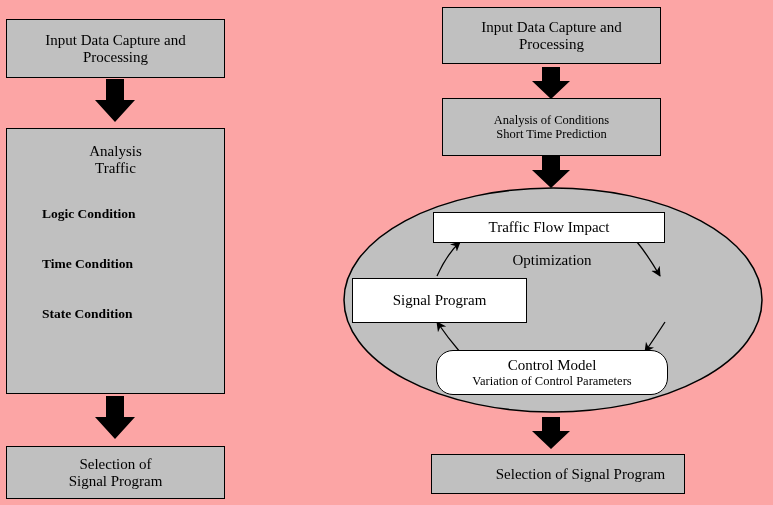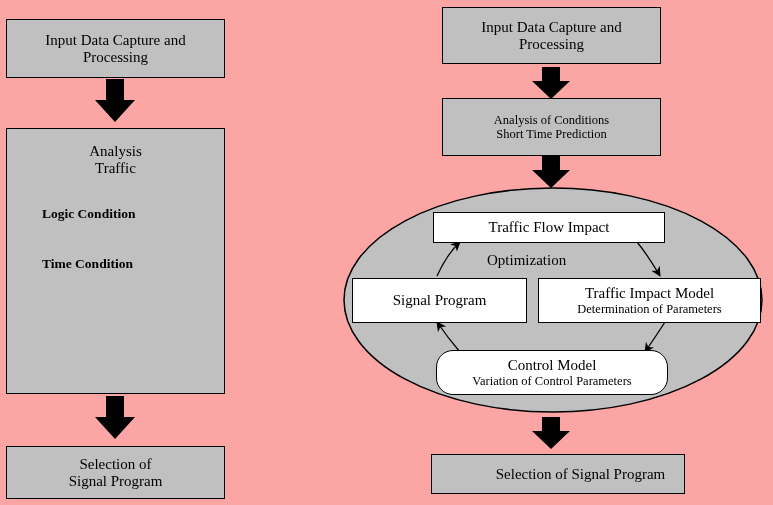--- a/index.html
+++ b/index.html
@@ -60,21 +60,21 @@
     font-size: 13.5px;
     padding-left: 12px;
     white-space: nowrap;
     pointer-events: none;
     font-weight: bold;
   }
   .group-label {
     position: absolute;
     font-size: 15px;
     white-space: nowrap;
-    text-align: left;
+    text-align: center;
     line-height: 1.15;
   }
 </style>
 </head>
 <body>
 
 <div id="diagram-root">
 
   <svg id="diagram-svg" viewBox="0 0 773 505">
     <defs>
@@ -159,20 +159,23 @@
   </div>
 
   <div class="pent-label" style="left:30px; top:192px; width:150px; height:44px;">
     <span>Logic Condition</span>
   </div>
 
   <div class="pent-label" style="left:30px; top:242px; width:150px; height:44px;">
     <span>Time Condition</span>
   </div>
 
+  <div class="pent-label" style="left:30px; top:292px; width:150px; height:44px;">
+    <span>State Condition</span>
+  </div>
 
   <div class="node gray-box" style="left:6px; top:446px; width:219px; height:53px;">
     <div class="title-line">Selection of</div>
     <div class="title-line">Signal Program</div>
   </div>
 
   <div class="node gray-box" style="left:442px; top:7px; width:219px; height:57px;">
     <div class="title-line">Input Data Capture and</div>
     <div class="title-line">Processing</div>
   </div>
@@ -183,24 +186,20 @@
   </div>
 
   <div class="group-label" style="left:487px; top:252px; width:130px;">
     <span>Optimization</span>
   </div>
 
   <div class="node white-box" style="left:433px; top:212px; width:232px; height:31px;">
     <div class="title-line">Traffic Flow Impact</div>
   </div>
 
-  <div class="node white-box" style="left:538px; top:278px; width:223px; height:45px;">
-    <div class="title-line">Traffic Impact Model</div>
-    <div class="sub-line">Determination of Parameters</div>
-  </div>
 
   <div class="node white-box" style="left:436px; top:350px; width:232px; height:45px;border-radius:17px;">
     <div class="title-line">Control Model</div>
     <div class="sub-line">Variation of Control Parameters</div>
   </div>
 
   <div class="node white-box" style="left:352px; top:278px; width:175px; height:45px;">
     <div class="title-line">Signal Program</div>
   </div>
 

